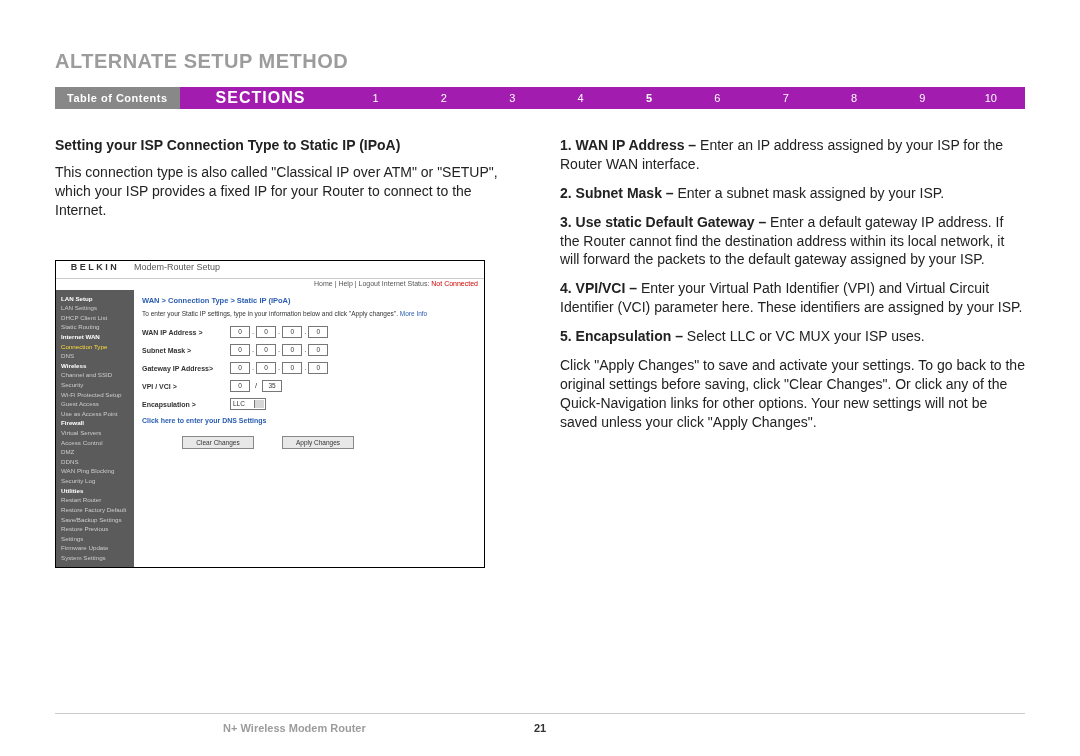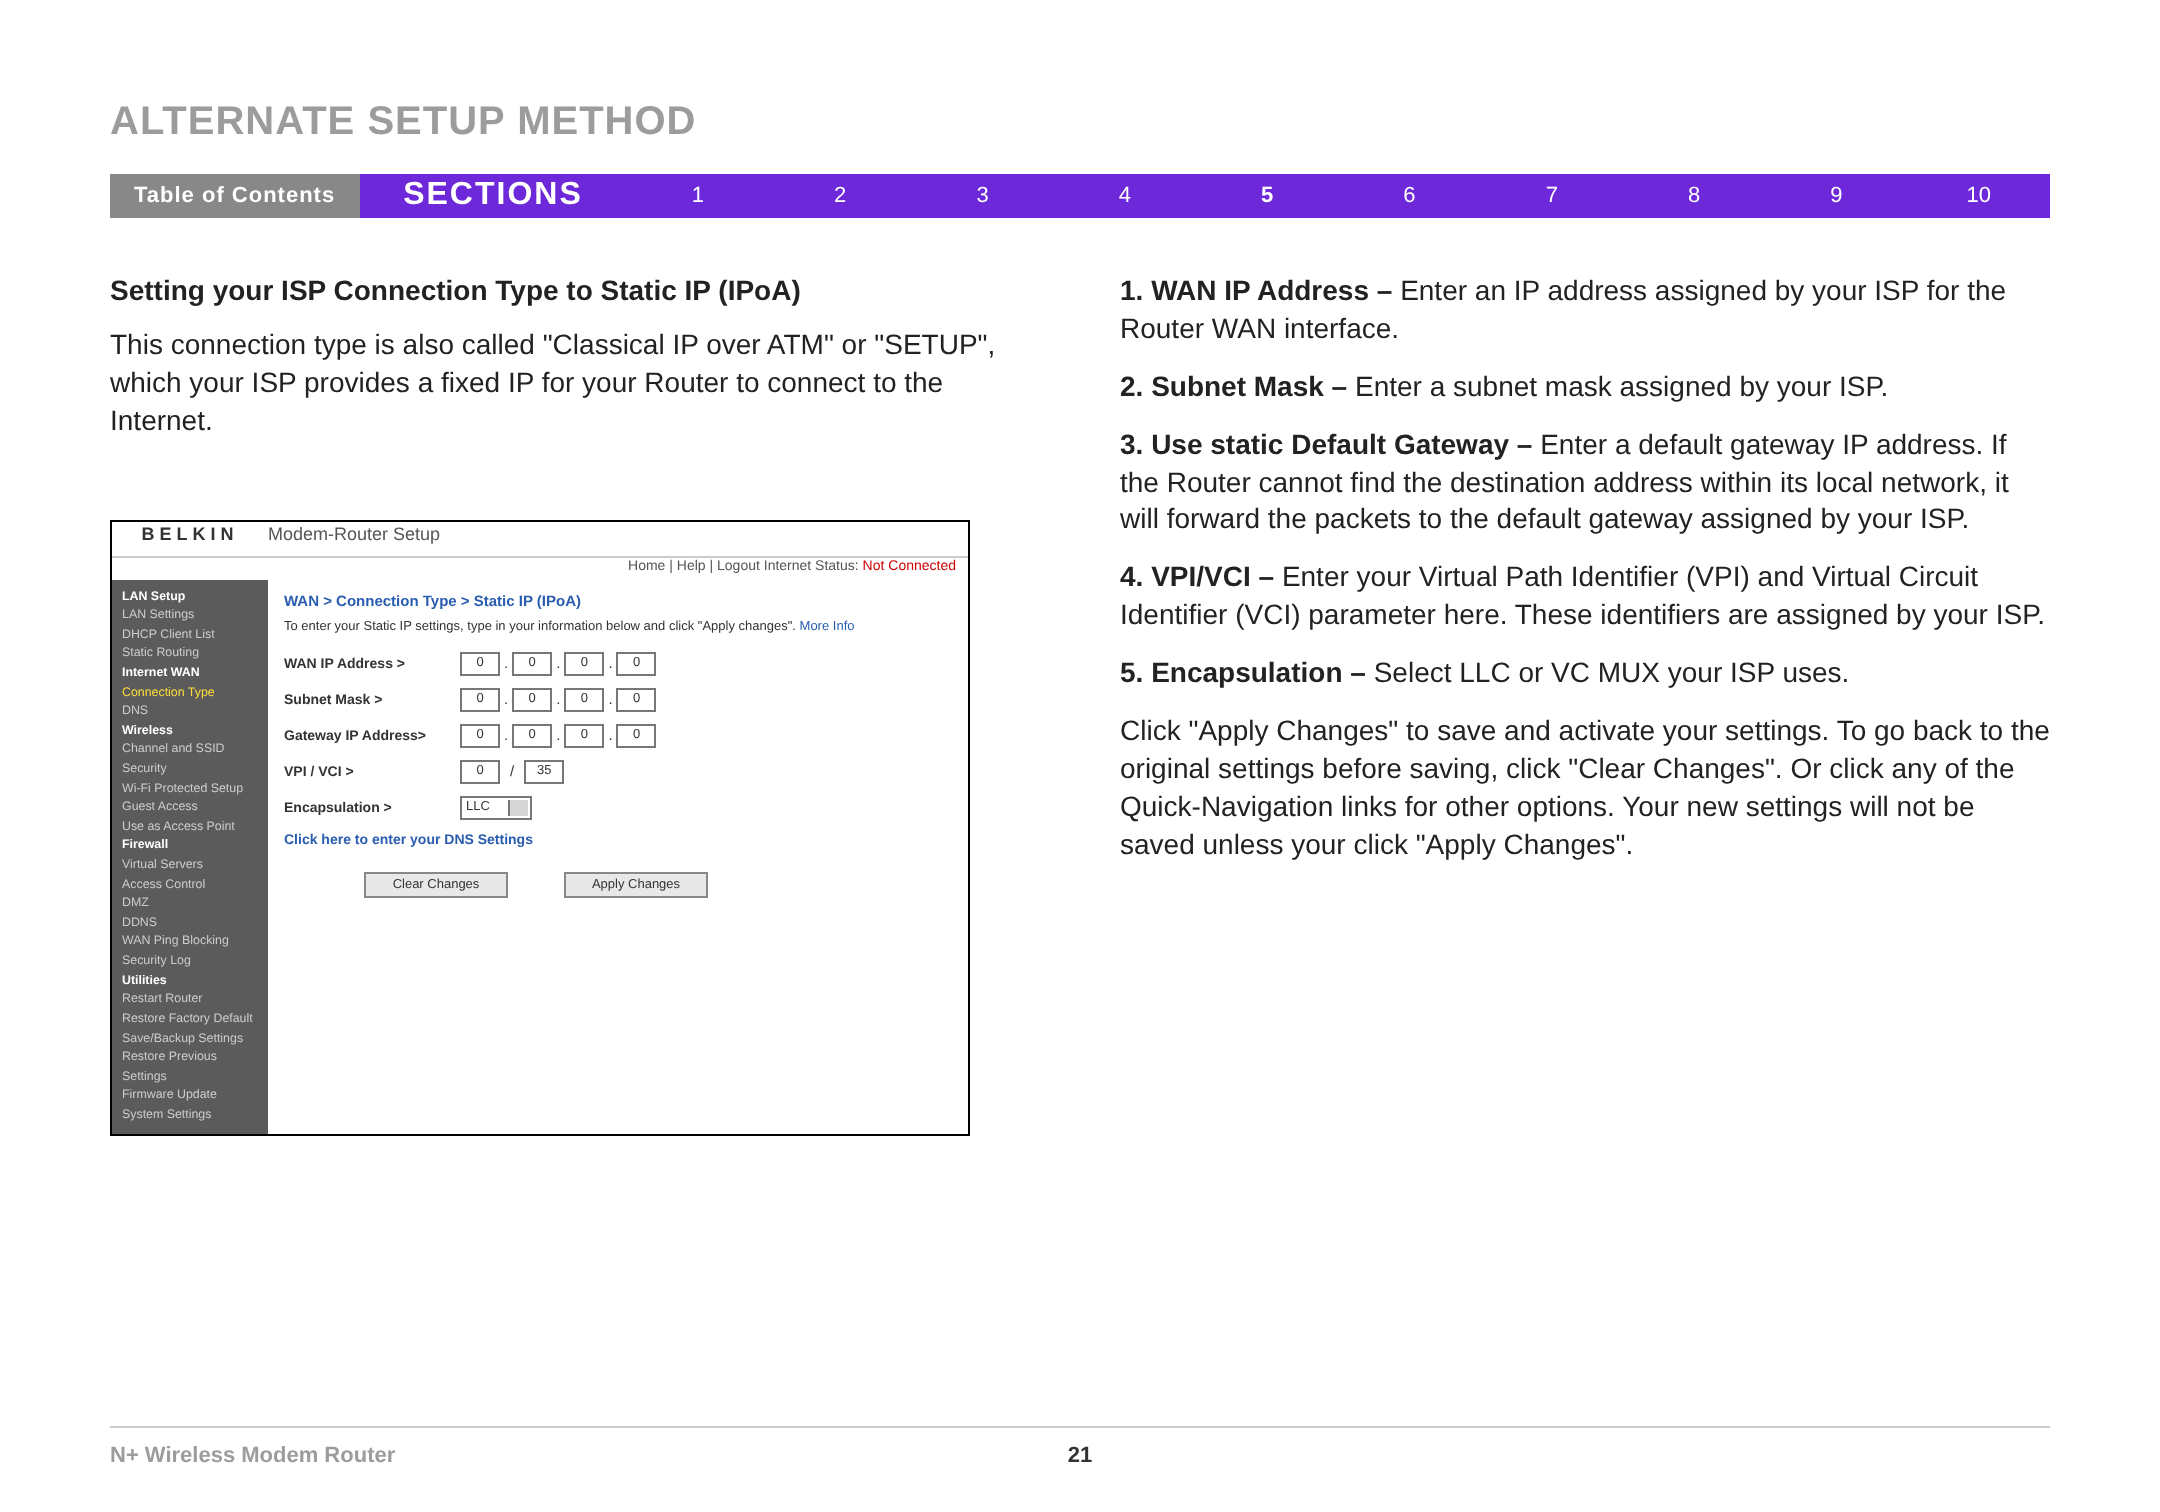--- a/index.html
+++ b/index.html
@@ -16,23 +16,24 @@
     color: #9c9c9c;
     font-weight: bold;
     font-size: 20px;
     letter-spacing: 0.5px;
     margin-bottom: 14px;
   }
   .navbar {
     display: flex;
     align-items: center;
     height: 22px;
-    background: #6d28d9;
+    background: #a21caf;
     color: #fff;
     font-size: 11px;
+    gap: 14px;
   }
   .navbar .toc {
     background: #888;
     padding: 0 12px;
     height: 100%;
     display: flex;
     align-items: center;
     font-weight: bold;
     letter-spacing: 0.5px;
   }
@@ -169,20 +170,21 @@
   .footer {
     position: absolute;
     bottom: 22px;
     left: 55px;
     right: 55px;
     border-top: 1px solid #ccc;
     padding-top: 8px;
     display: flex;
     font-size: 11px;
     color: #9c9c9c;
+    text-align: center;
   }
   .footer .prod { flex:1; font-weight: bold; }
   .footer .pg { font-weight: bold; color:#333; }
   .footer .sp { flex:1; }
 </style>
 </head>
 <body>
 
 <div class="page-title">ALTERNATE SETUP METHOD</div>
 

